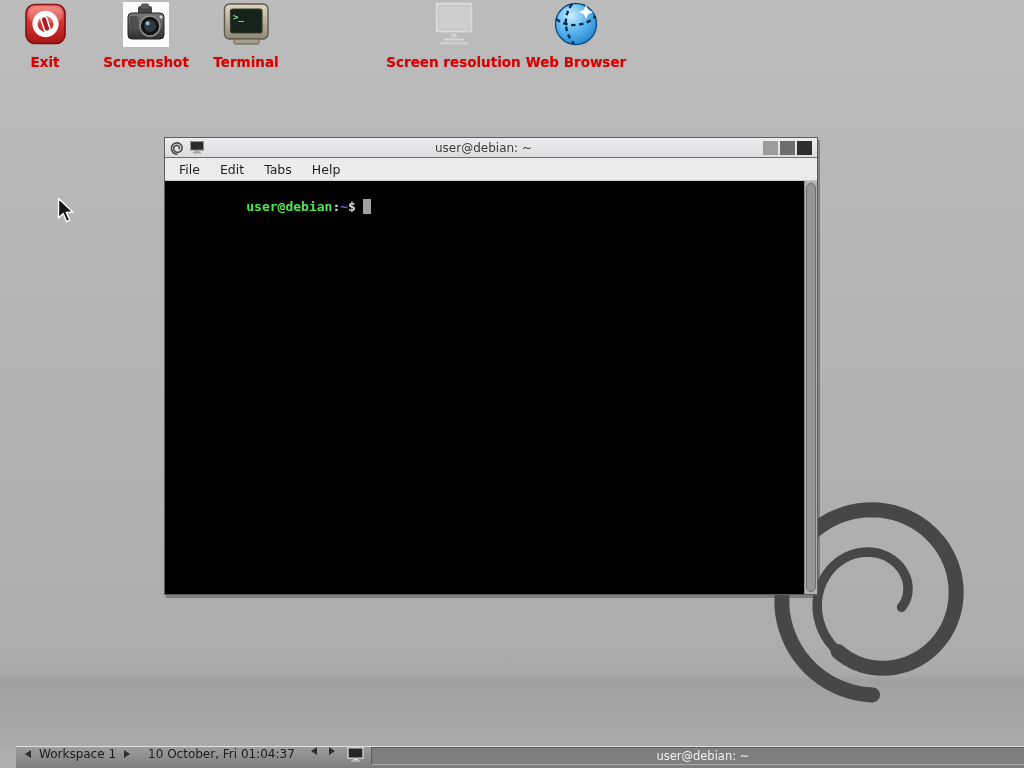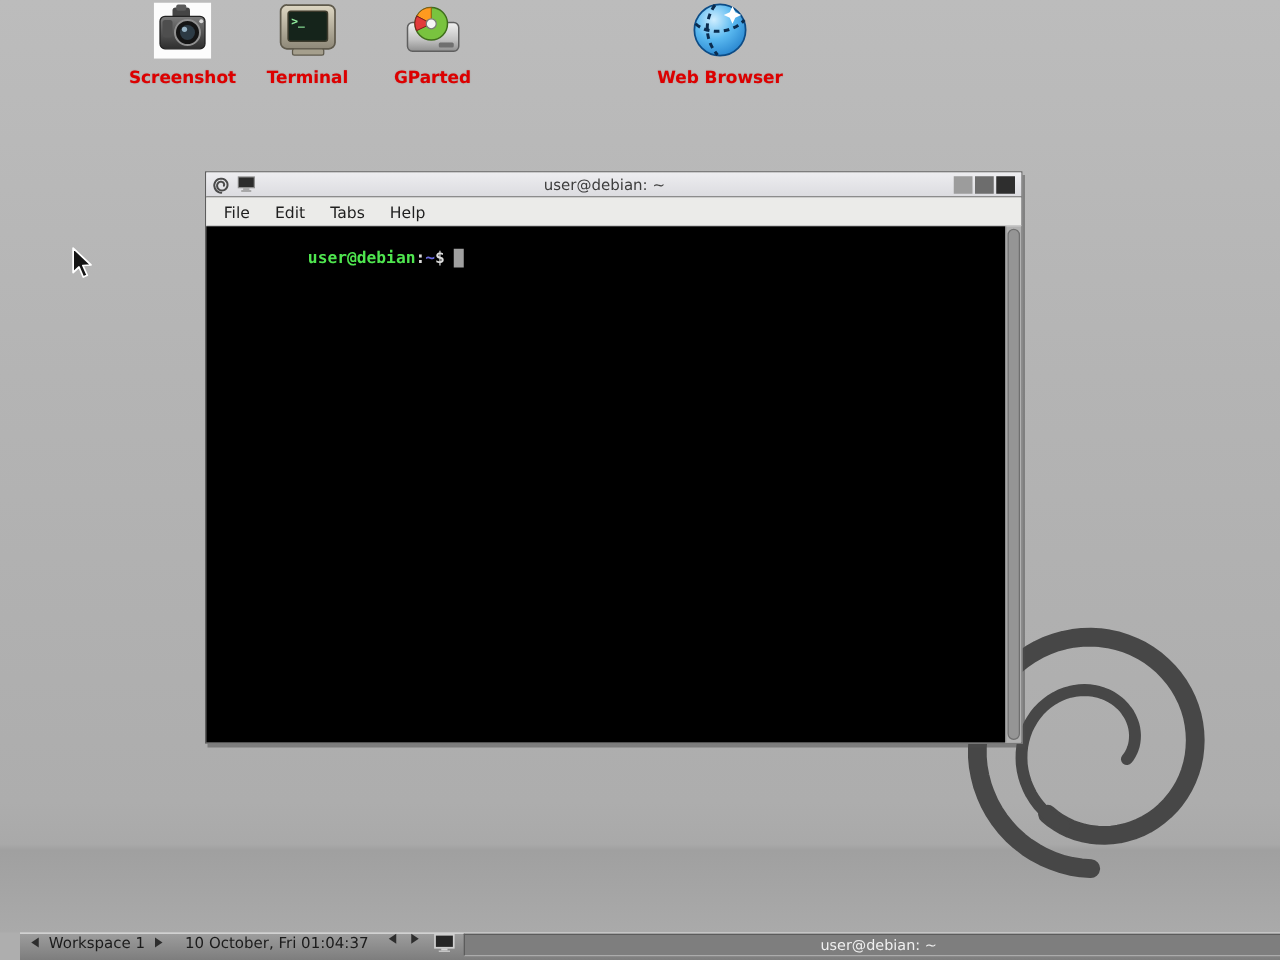--- a/index.html
+++ b/index.html
@@ -79,20 +79,40 @@
 </head>
 <body>
 
 <div class="desktop">
 
   <svg id="watermark" width="1024" height="746" viewBox="0 0 1024 746">
     <path id="swirl-outer" fill="none" stroke="#474747" stroke-width="15" stroke-linecap="round" stroke-linejoin="round" d="M872.6,694.9L864.8,694.3L857.1,693.1L849.5,691.2L842.1,688.6L834.9,685.5L828.1,681.8L821.5,677.6L815.4,672.8L809.6,667.6L804.4,661.9L799.6,655.8L795.3,649.3L791.6,642.6L788.5,635.5L785.9,628.3L784.0,620.8L782.6,613.3L781.9,605.7L781.9,598.1L782.4,590.5L783.6,583.0L785.3,575.7L787.7,568.5L790.6,561.6L794.1,555.0L798.0,548.6L802.5,542.7L807.4,537.1L812.8,532.0L818.5,527.4L824.6,523.2L830.9,519.6L837.6,516.5L844.4,514.0L851.4,512.1L858.4,510.7L865.6,509.9L872.7,509.7L879.9,510.1L886.9,511.1L893.8,512.6L900.5,514.7L907.0,517.3L913.3,520.4L919.2,524.0L924.8,528.1L930.0,532.6L934.8,537.5L939.2,542.7L943.1,548.2L946.5,554.0L949.5,560.1L951.9,566.3L953.8,572.6L955.1,579.1L955.9,585.6L956.2,592.2L955.9,598.6L955.2,605.0L953.9,611.3L952.1,617.4L949.8,623.4L947.1,629.0L943.9,634.4L940.3,639.5L936.3,644.3L932.0,648.6L927.4,652.6L922.5,656.2L917.4,659.3L912.0,662.0L906.5,664.2L900.9,665.9L895.2,667.2L889.4,668.0L883.7,668.3L878.0,668.1L872.3,667.5L866.8,666.4L861.4,664.9L856.2,663.0L851.3,660.6L846.6,657.9L842.1,654.8L838.0,651.4"></path>
     <path id="swirl-inner" fill="none" stroke="#474747" stroke-width="9.5" stroke-linecap="round" stroke-linejoin="round" d="M851.3,660.6L846.6,657.9L842.1,654.8L838.0,651.4L834.2,647.7L830.7,643.8L827.6,639.6L824.9,635.2L822.6,630.6L820.7,625.9L819.2,621.1L818.1,616.3L817.4,611.4L817.2,606.6L817.3,601.8L817.8,597.0L818.7,592.4L820.0,587.9L821.6,583.6L823.6,579.5L825.9,575.6L828.4,571.9L831.2,568.5L834.3,565.4L837.6,562.6L841.0,560.1L844.6,558.0L848.3,556.1L852.1,554.6L856.0,553.5L859.9,552.7L863.7,552.2L867.6,552.0L871.4,552.2L875.1,552.7L878.8,553.5L882.2,554.6L885.6,555.9L888.7,557.5L891.7,559.4L894.4,561.4L896.9,563.6L899.2,566.0L901.2,568.6L903.0,571.2L904.5,574.0L905.7,576.8L906.7,579.6L907.4,582.5L907.8,585.4L908.0,588.2L907.9,591.0L907.6,593.7L907.1,596.3L906.3,598.8L905.4,601.1L904.2,603.4L903.0,605.4L901.5,607.3"></path>
   </svg>
 
+  <div class="desk-icon" style="left:7px;top:1px;width:76px">
+    <div class="di-glyph">
+      <svg width="41" height="42" viewBox="0 0 41 42">
+        <defs>
+            <linearGradient id="redg" x1="0" y1="0" x2="0" y2="1">
+          <stop offset="0" stop-color="#f07a6e"></stop>
+              <stop offset=".45" stop-color="#d63333"></stop>
+              <stop offset="1" stop-color="#a81414"></stop>
+        </linearGradient>
+          </defs>
+        <rect x="1" y="1.5" width="39" height="39" rx="9" fill="url(#redg)" stroke="#801010" stroke-width="1.6"></rect>
+        <rect x="3.5" y="4" width="34" height="16" rx="8" fill="#ffffff" opacity="0.18"></rect>
+        <g transform="rotate(-18 20.5 21)">
+          <circle cx="20.5" cy="21" r="10.5" fill="none" stroke="#ffffff" stroke-width="5.2"></circle>
+          <rect x="17.6" y="13.5" width="5.8" height="15" rx="2.4" fill="#b01c1c" stroke="#ffffff" stroke-width="1.6"></rect>
+        </g>
+      </svg>
+    </div>
+    <div class="di-label" style="color: rgb(221, 0, 0);">Exit</div>
+  </div>
 
   <div class="desk-icon" style="left:101px;top:1px;width:90px">
     <div class="di-glyph">
       <svg width="46" height="45" viewBox="0 0 46 45">
         <defs>
             <linearGradient id="camg" x1="0" y1="0" x2="0" y2="1">
           <stop offset="0" stop-color="#7a7a7a"></stop>
               <stop offset="1" stop-color="#2e2e2e"></stop>
         </linearGradient>
           </defs>
@@ -121,41 +141,33 @@
           </defs>
         <rect x="1.5" y="1" width="43.5" height="35" rx="5" fill="url(#crtg)" stroke="#5f5a4c" stroke-width="1.4"></rect>
         <rect x="7.5" y="6" width="31.5" height="24" rx="2" fill="#15241b" stroke="#3c3a2c" stroke-width="1.2"></rect>
         <text x="10" y="17" font-family="DejaVu Sans Mono, monospace" font-size="9" font-weight="bold" fill="#8fe89b">&gt;_</text>
         <rect x="11" y="36" width="25" height="5" rx="1.5" fill="#a59f8d" stroke="#5f5a4c" stroke-width="1"></rect>
       </svg>
     </div>
     <div class="di-label" style="color: rgb(221, 0, 0);">Terminal</div>
   </div>
 
-  <div class="desk-icon" style="left:303px;top:1px;width:86px">
-    <div class="di-glyph">
-      <svg width="45" height="42" viewBox="0 0 45 42">
-        <defs>
-            <linearGradient id="silv" x1="0" y1="0" x2="0" y2="1">
-          <stop offset="0" stop-color="#f2f2f2"></stop>
-              <stop offset=".6" stop-color="#c2c2c2"></stop>
-              <stop offset="1" stop-color="#8f8f8f"></stop>
-        </linearGradient>
-          </defs>
-        <rect x="2" y="15" width="41" height="23" rx="4" fill="url(#silv)" stroke="#5f5f5f" stroke-width="1.2"></rect>
-        <rect x="27" y="31" width="12" height="4" rx="1.2" fill="#6f6f6f"></rect>
-        <circle cx="21" cy="16" r="13" fill="#79c33f" stroke="#3f6e1c" stroke-width="1.2"></circle>
-        <path d="M21,16 L21,3 A13,13 0 0 0 9.4,9.8 Z" fill="#ff9a1f" stroke="#8a5b12" stroke-width=".8"></path>
-        <path d="M21,16 L9.4,9.8 A13,13 0 0 0 9.3,21.5 Z" fill="#e23b3b" stroke="#7d1d1d" stroke-width=".8"></path>
-        <circle cx="21" cy="16" r="4" fill="#f6f6f6" stroke="#7a7a7a" stroke-width="1"></circle>
-      </svg>
-    </div>
-    <div class="di-label" style="color: rgb(221, 0, 0);">GParted</div>
-  </div>
-
+
+  <div class="desk-icon" style="left:388px;top:1px;width:131px">
+    <div class="di-glyph">
+      <svg width="48" height="46" viewBox="0 0 48 46">
+        <rect x="5" y="1" width="38" height="31" rx="2" fill="#d8d8d8" stroke="#b8b8b8" stroke-width="1.2"></rect>
+        <rect x="8.5" y="4.5" width="31" height="24" fill="#cecece" stroke="#c3c3c3" stroke-width="1"></rect>
+        <rect x="21" y="32" width="6" height="5" fill="#d2d2d2" stroke="#bfbfbf" stroke-width="1"></rect>
+        <rect x="13" y="37" width="22" height="3" rx="1" fill="#d6d6d6" stroke="#bdbdbd" stroke-width="1"></rect>
+        <rect x="9" y="41" width="30" height="2.6" rx="1.2" fill="#d0d0d0" stroke="#c2c2c2" stroke-width=".8"></rect>
+      </svg>
+    </div>
+    <div class="di-label" style="color: rgb(221, 0, 0);">Screen resolution</div>
+  </div>
 
   <div class="desk-icon" style="left:520px;top:1px;width:112px">
     <div class="di-glyph">
       <svg width="46" height="46" viewBox="0 0 46 46">
         <defs>
             <radialGradient id="wbg" cx="0.38" cy="0.3" r="0.85">
           <stop offset="0" stop-color="#cfeeff"></stop>
               <stop offset=".45" stop-color="#5ab9f0"></stop>
               <stop offset="1" stop-color="#1a77c6"></stop>
         </radialGradient>

